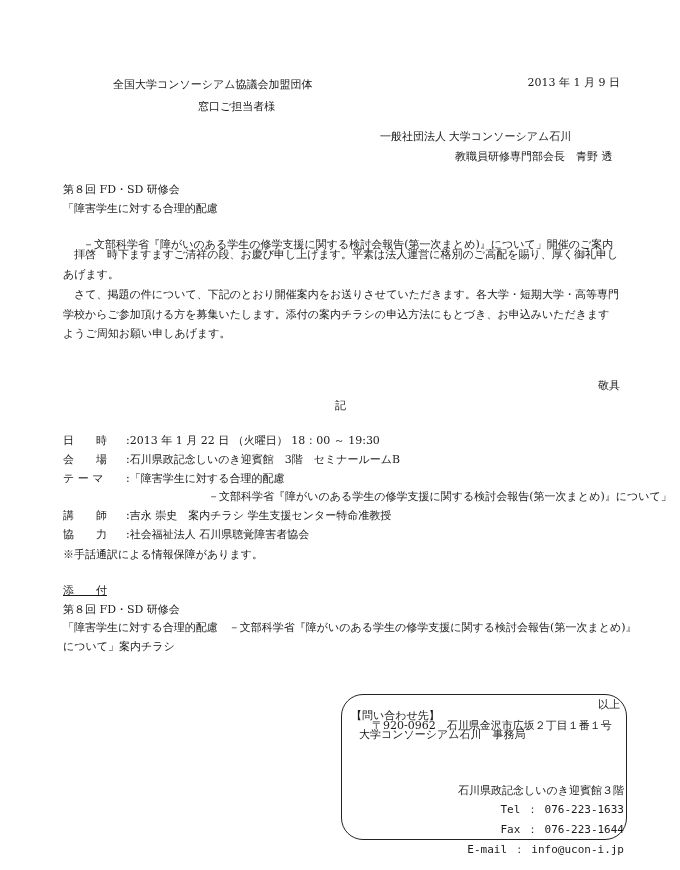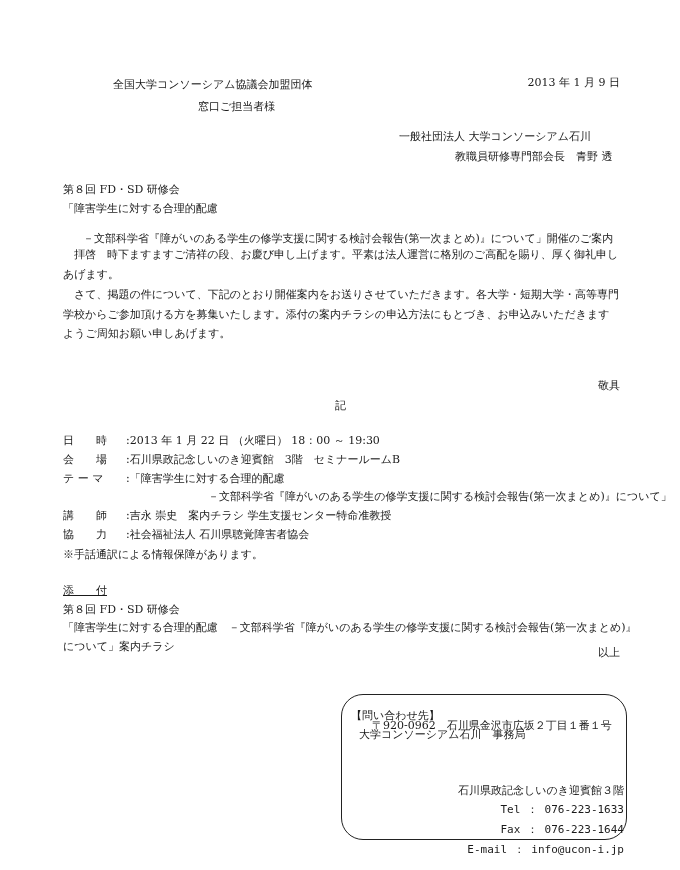--- a/index.html
+++ b/index.html
@@ -18,26 +18,26 @@
     }
     .lbl { display: inline-block; width: 63px; letter-spacing: 0; }
     .mono { font-family: "DejaVu Sans Mono", "Liberation Mono", monospace; font-size: 11px; }
   </style>
 </head>
 <body>
 
 <div class="abs right" style="right:60px; top:58px;">2013 年 1 月 9 日</div>
 <div class="abs" style="left:69px; top:77px;margin-left:44px;">全国大学コンソーシアム協議会加盟団体</div>
 <div class="abs" style="left:198px; top:99px;">窓口ご担当者様</div>
-<div class="abs" style="left:399px; top:129px;">一般社団法人 大学コンソーシアム石川</div>
+<div class="abs" style="left:380px; top:129px;font-family:Liberation Serif, serif;">一般社団法人 大学コンソーシアム石川</div>
 <div class="abs" style="left:455px; top:149px;">教職員研修専門部会長　青野 透</div>
 
 <div class="abs" style="left:63px; top:182px;">第８回 FD・SD 研修会</div>
 <div class="abs" style="left:63px; top:201px;">「障害学生に対する合理的配慮</div>
-<div class="abs" style="left:83px; top:231px;">－文部科学省『障がいのある学生の修学支援に関する検討会報告(第一次まとめ)』について」開催のご案内</div>
+<div class="abs" style="left:83px; top:237px;">－文部科学省『障がいのある学生の修学支援に関する検討会報告(第一次まとめ)』について」開催のご案内</div>
 
 <div class="para" style="top:245px;">　拝啓　時下ますますご清祥の段、お慶び申し上げます。平素は法人運営に格別のご高配を賜り、厚く御礼申しあげます。</div>
 <div class="para" style="top:285px;">　さて、掲題の件について、下記のとおり開催案内をお送りさせていただきます。各大学・短期大学・高等専門学校からご参加頂ける方を募集いたします。添付の案内チラシの申込方法にもとづき、お申込みいただきますようご周知お願い申しあげます。</div>
 <div class="abs right" style="right:60px; top:361px;">敬具</div>
 <div class="abs" style="left:335px; top:398px;">記</div>
 
 <div class="abs" style="left:63px; top:433px;">
   <span class="lbl">日　　時</span>:<span>2013 年 1 月 22 日 （火曜日） 18：00 ～ 19:30</span>
 </div>
 <div class="abs" style="left:63px; top:452px;">
@@ -53,21 +53,21 @@
 <div class="abs" style="left:63px; top:527px;">
   <span class="lbl">協　　力</span>:<span>社会福祉法人 石川県聴覚障害者協会</span>
 </div>
 
 <div class="abs" style="left:63px; top:547px;">※手話通訳による情報保障があります。</div>
 
 <div class="abs underline" style="left:63px; top:583px;">添　　付</div>
 <div class="abs" style="left:63px; top:602px;">第８回 FD・SD 研修会</div>
 <div class="abs" style="left:63px; top:620px;">「障害学生に対する合理的配慮　－文部科学省『障がいのある学生の修学支援に関する検討会報告(第一次まとめ)』</div>
 <div class="abs" style="left:63px; top:639px;">について」案内チラシ</div>
-<div class="abs right" style="right:60px; top:628px;">以上</div>
+<div class="abs right" style="right:60px; top:680px;">以上</div>
 
 <div class="contact-box"></div>
 <div class="abs" style="left:351px; top:708px;">【問い合わせ先】</div>
 <div class="abs" style="left:359px; top:727px;">大学コンソーシアム石川　事務局</div>
 <div class="abs" style="left:372px; top:718px;">〒920-0962　石川県金沢市広坂２丁目１番１号</div>
 <div class="abs right" style="right:56px; top:766px;">石川県政記念しいのき迎賓館３階</div>
 <div class="abs right mono" style="right:56px; top:785px;">Tel ： 076-223-1633</div>
 <div class="abs right mono" style="right:56px; top:805px;">Fax ： 076-223-1644</div>
 <div class="abs right mono" style="right:56px; top:825px;">E-mail ： info@ucon-i.jp</div>
 

